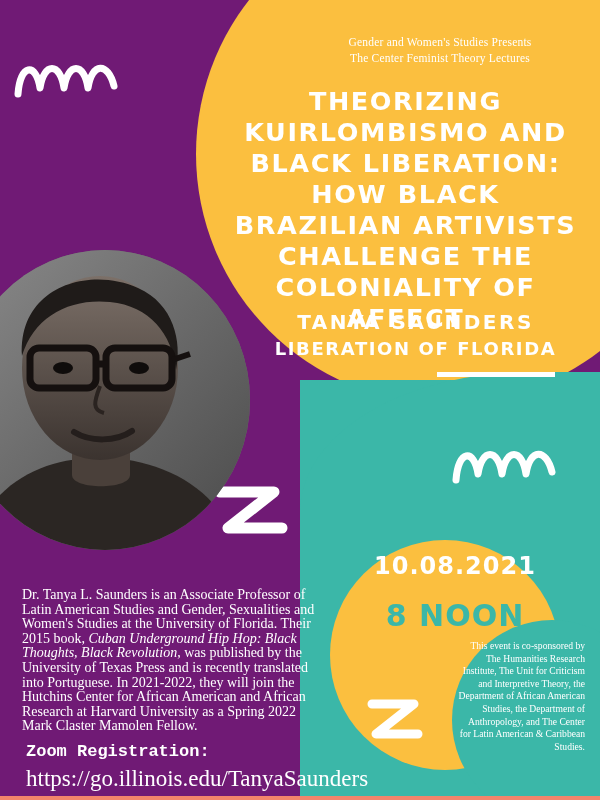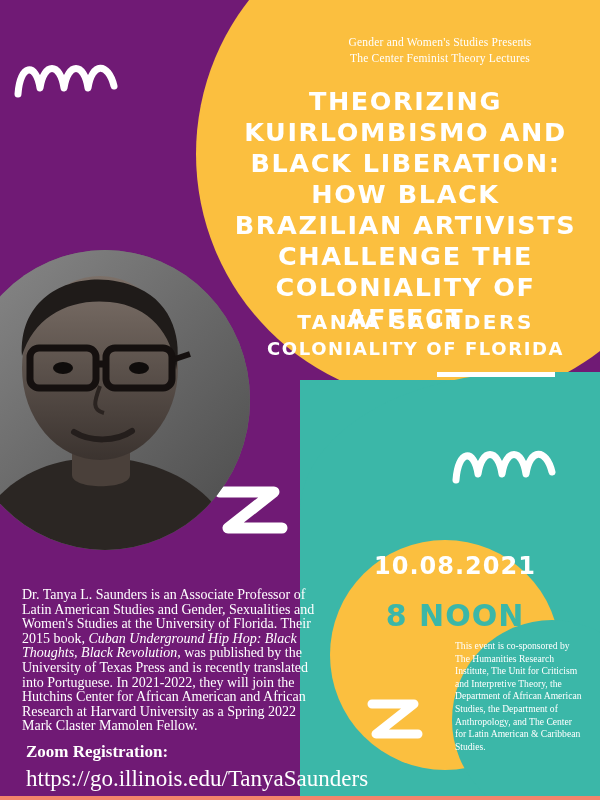--- a/index.html
+++ b/index.html
@@ -174,21 +174,21 @@
     font-size: 30px;
     letter-spacing: 1px;
   }
 
   
   .sponsors {
     position: absolute;
     left: 455px;
     top: 640px;
     width: 130px;
-    text-align: left;
+    text-align: right;
     color: #ffffff;
     font-family: "Liberation Serif", serif;
     font-size: 9.6px;
     line-height: 12.6px;
   }
 
   
   .bio {
     position: absolute;
     left: 22px;
@@ -200,21 +200,21 @@
     line-height: 14.6px;
   }
   .bio i { font-style: italic; }
 
   
   .zoom-label {
     position: absolute;
     left: 26px;
     top: 742px;
     color: #ffffff;
-    font-family: Liberation Serif, serif;
+    font-family: Liberation Mono, monospace;
     font-weight: bold;
     font-size: 17px;
   }
   .zoom-link {
     position: absolute;
     left: 26px;
     top: 766px;
     color: #ffffff;
     font-family: "Liberation Serif", serif;
     font-size: 23px;
@@ -294,21 +294,21 @@
 
   <div class="presents">
     <div>Gender and Women's Studies Presents</div>
     <div>The Center Feminist Theory Lectures</div>
   </div>
 
   <div class="title">THEORIZING KUIRLOMBISMO AND BLACK LIBERATION: HOW BLACK BRAZILIAN ARTIVISTS CHALLENGE THE COLONIALITY OF AFFECT</div>
 
   <div class="speaker">
     <div class="name">TANYA SAUNDERS</div>
-    <div class="affil">COLONIALITY OF FLORIDA</div>
+    <div class="affil">LIBERATION OF FLORIDA</div>
   </div>
   <div class="rule"></div>
 
   <div class="date">10.08.2021</div>
   <div class="time">8 NOON</div>
 
   <div class="sponsors">This event is co-sponsored by The Humanities Research Institute, The Unit for Criticism and Interpretive Theory, the Department of African American Studies, the Department of Anthropology, and The Center for Latin American &amp; Caribbean Studies.</div>
 
   <div class="bio">
     <span>Dr. Tanya L. Saunders is an Associate Professor of Latin American Studies and Gender, Sexualities and Women's Studies at the University of Florida. Their 2015 book, </span><i>Cuban Underground Hip Hop: Black Thoughts, Black Revolution</i><span>, was published by the University of Texas Press and is recently translated into Portuguese. In 2021-2022, they will join the Hutchins Center for African American and African Research at Harvard University as a Spring 2022 Mark Claster Mamolen Fellow.</span>

